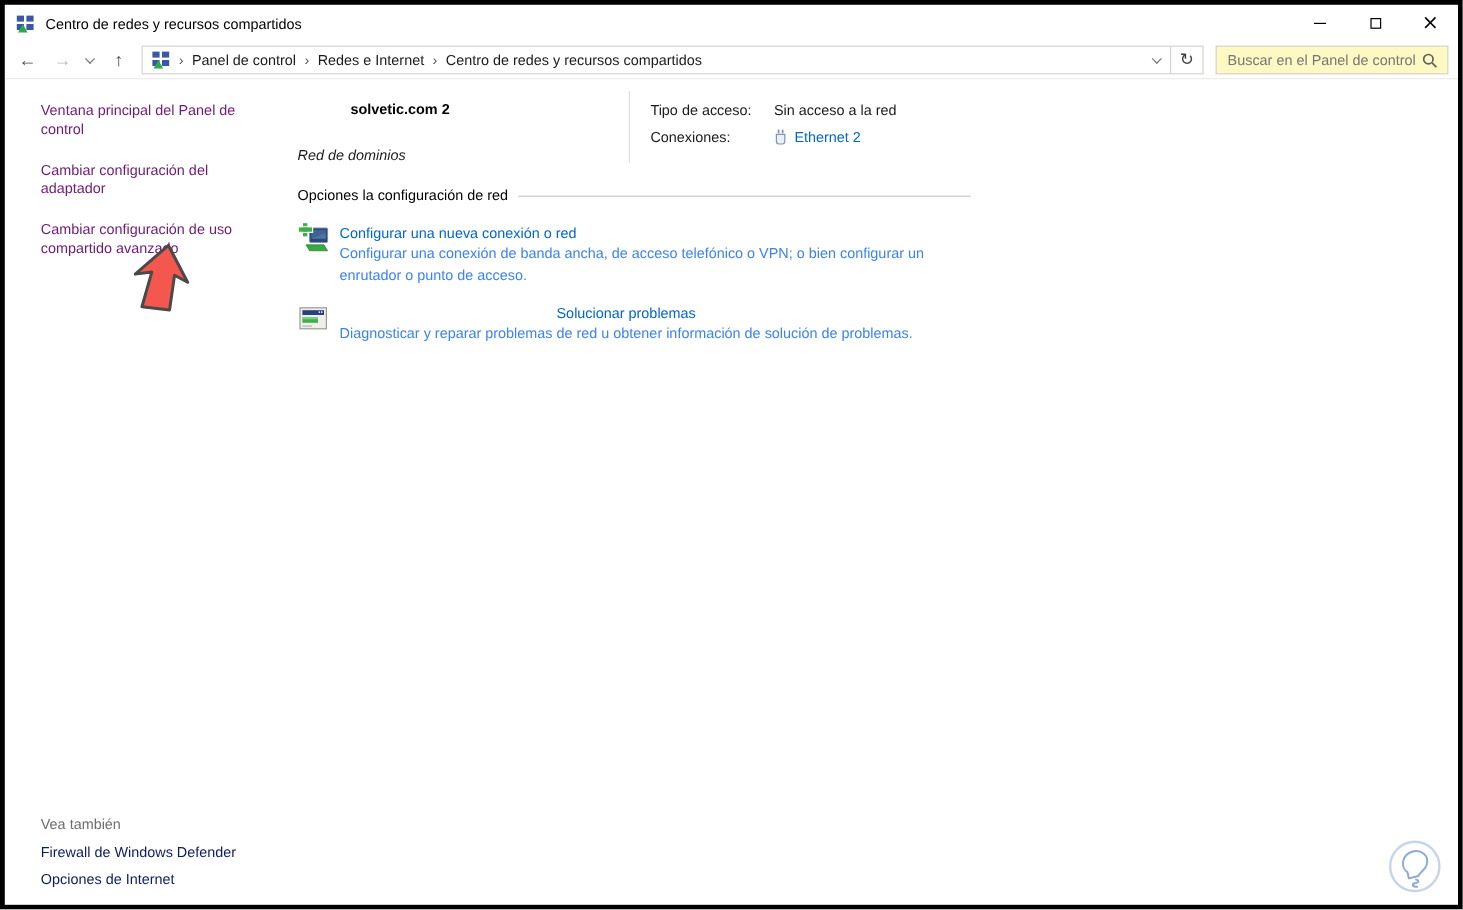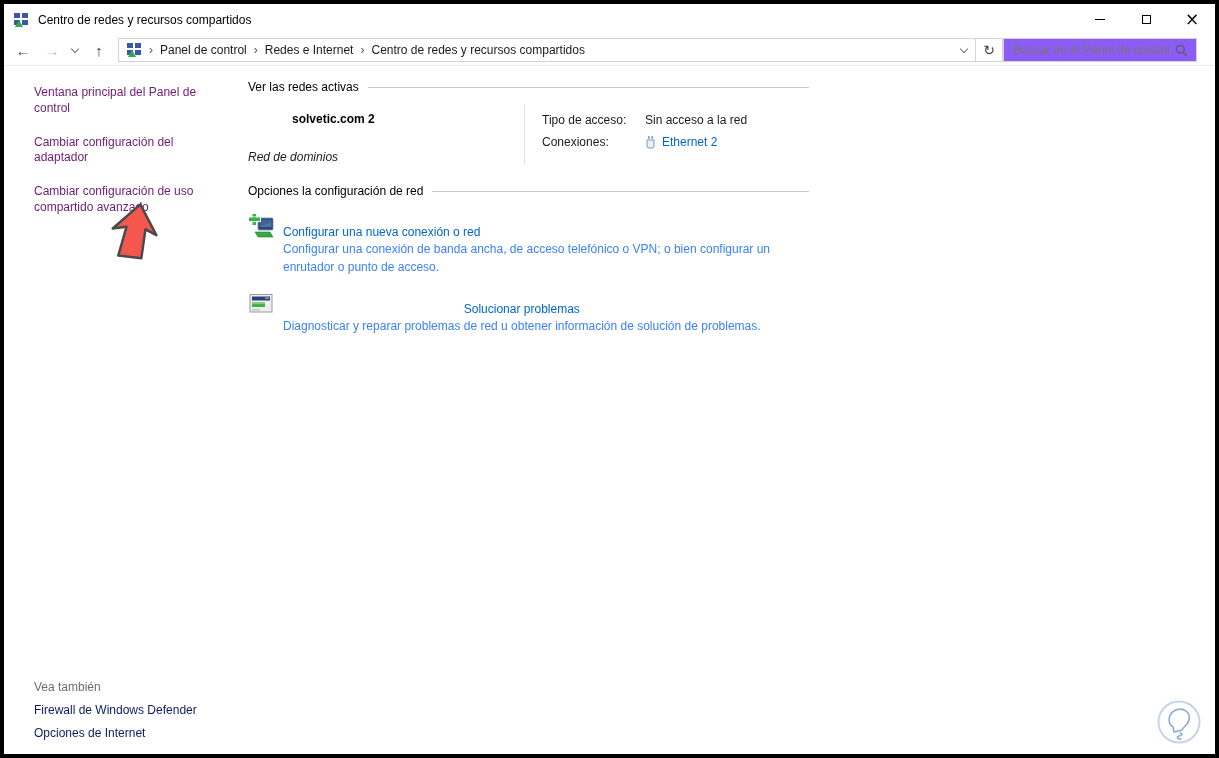--- a/index.html
+++ b/index.html
@@ -26,21 +26,21 @@
   .nav-up{width:30px;color:#3f3f3f;}
   .chev{width:5px;height:5px;border-right:1.5px solid #777;border-bottom:1.5px solid #777;transform:rotate(45deg);display:block;margin-top:-2px;}
   .addressbar{height:24px;box-sizing:border-box;border:1px solid #d4d4d4;display:flex;align-items:center;width:885px;margin-left:4px;background:#fff;}
   .ab-icon{margin-left:7px;display:flex;flex:none;}
   .crumb-sep{color:#555;padding:0 7px;font-size:12px;}
   .crumb{color:#1a1a1a;white-space:nowrap;cursor:default;}
   .ab-spacer{flex:1;}
   .ab-chevbtn{width:22px;height:100%;display:flex;align-items:center;justify-content:center;}
   .ab-divider{width:1px;height:100%;background:#d4d4d4;}
   .ab-refresh{width:26px;height:100%;display:flex;align-items:center;justify-content:center;font-size:14px;color:#3f3f3f;font-family:"DejaVu Sans",sans-serif;}
-  .searchbox{width:194px;height:24px;box-sizing:border-box;border:1px solid #d4d4d4;display:flex;align-items:center;background:#8b5cf6;}
+  .searchbox{width:194px;height:24px;box-sizing:border-box;border:1px solid #d4d4d4;margin-left:10px;display:flex;align-items:center;background:#fef9c3;}
   .searchbox input{border:none;outline:none;flex:1;min-width:0;font:12px "Liberation Sans",sans-serif;color:#1a1a1a;padding:0 4px 0 9px;background:transparent;}
   .searchbox input::placeholder{color:#767676;opacity:1;}
   .search-icon{margin-right:8px;display:flex;flex:none;}
   
   .sidebar{position:absolute;left:0;top:62px;width:225px;bottom:0;}
   .side-link{margin:0 0 18px 30px;width:185px;color:#701a75;line-height:1.32;cursor:pointer;}
   .side-link:first-child{margin-top:19px;}
   .red-arrow{position:absolute;left:96px;top:194px;}
   .see-also{position:absolute;left:30px;top:676px;}
   .see-head{color:#6d6d6d;margin-bottom:9px;}
@@ -60,21 +60,21 @@
   .net-divider{width:1px;background:#dcdcdc;}
   .net-right{padding-left:17px;padding-top:8px;}
   .net-row{display:flex;align-items:center;margin-bottom:7px;height:15px;}
   .net-label{width:103px;flex:none;}
   .eth-icon{margin-right:6px;display:flex;flex:none;}
   .link{color:#0066cc;cursor:pointer;}
   .task{display:flex;width:561px;}
   .task.first{margin-top:15px;}
   .task.second{margin-top:14px;text-align:center;}
   .task-icon{width:26px;height:26px;margin-right:9px;flex:none;display:flex;cursor:pointer;}
-  .task-title{color:#0066cc;margin-top:12px;cursor:pointer;}
+  .task-title{color:#0066cc;margin-top:2px;cursor:pointer;}
   .task-desc{margin-top:1px;line-height:1.5;max-width:505px;color:#3b82f6;}
   .bulb{position:absolute;right:13px;bottom:6px;}
 </style>
 </head>
 <body>
 
 <div class="window">
 
   <div class="titlebar">
     <span class="app-icon">
@@ -158,24 +158,20 @@
   </div>
 
   <div class="see-also">
     <div class="see-head">Vea también</div>
     <div class="see-link">Firewall de Windows Defender</div>
     <div class="see-link">Opciones de Internet</div>
   </div>
 
   <div class="content">
 
-    <div class="sec-head first">
-      <span class="sec-label">Ver las redes activas</span>
-      <span class="sec-line"></span>
-    </div>
 
     <div class="net-block">
       <div class="net-left">
         <div class="net-name">solvetic.com 2</div>
         <div class="net-type">Red de dominios</div>
       </div>
       <div class="net-divider"></div>
       <div class="net-right">
         <div class="net-row">
           <span class="net-label">Tipo de acceso:</span>

